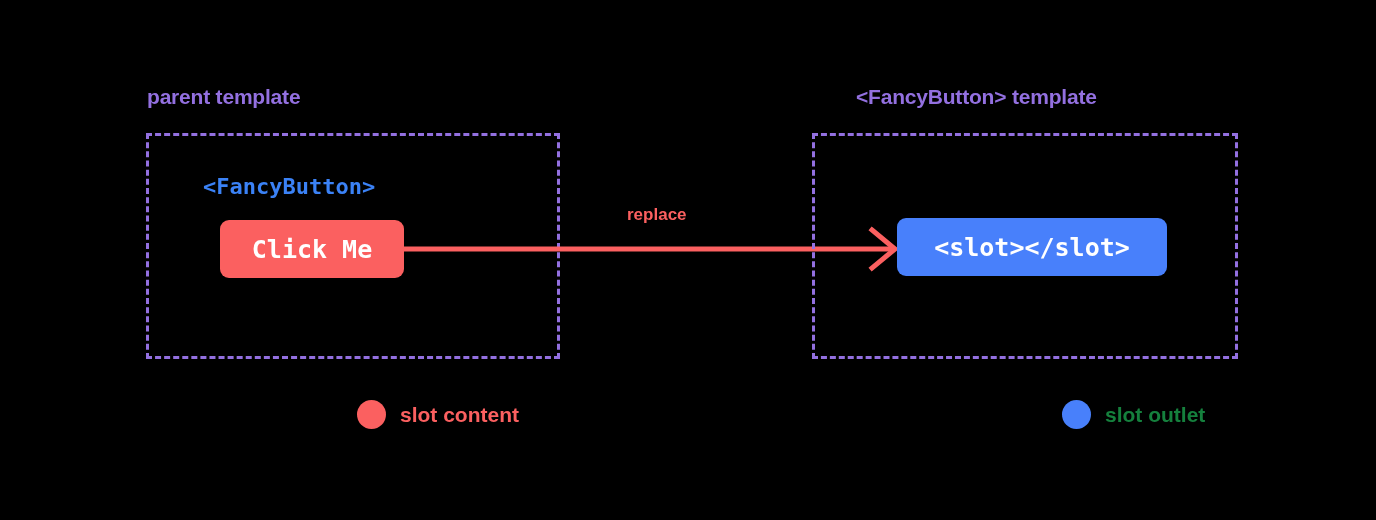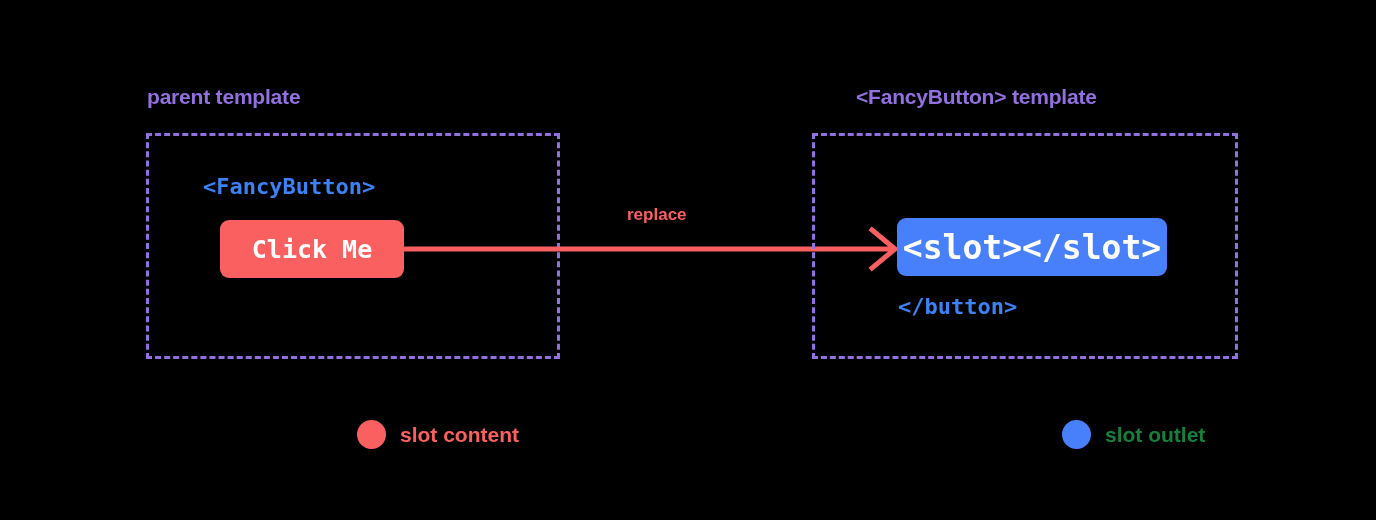--- a/index.html
+++ b/index.html
@@ -88,21 +88,21 @@
     background: #4880FB;
     border-radius: 9px;
     display: flex;
     align-items: center;
     justify-content: center;
   }
   #slot-outlet-chip .chip-text {
     color: #FFFFFF;
     font-family: "DejaVu Sans Mono", monospace;
     font-weight: bold;
-    font-size: 33px;
+    font-size: 25px;
     white-space: pre;
   }
 
   
   #replace-arrow {
     position: absolute;
     left: 404px;
     top: 224px;
     width: 500px;
     height: 50px;
@@ -118,21 +118,20 @@
     font-size: 17px;
     white-space: nowrap;
   }
 
   
   .legend-item {
     position: absolute;
     display: flex;
     align-items: center;
     gap: 14px;
-    margin-top: 20px;
   }
   .legend-dot {
     width: 29px;
     height: 29px;
     border-radius: 50%;
     flex: 0 0 auto;
   }
   .legend-text {
     font-family: "Liberation Sans", sans-serif;
     font-weight: bold;
@@ -172,21 +171,20 @@
 
   <div class="section-label" id="label-fancy">&lt;FancyButton&gt; template</div>
 
   <div class="panel" id="panel-fancy"></div>
 
 
   <div id="slot-outlet-chip">
     <span class="chip-text">&lt;slot&gt;&lt;/slot&gt;</span>
   </div>
 
-  <div class="code-tag" id="tag-close-button">&lt;/button&gt;</div>
 
   <div class="legend-item" id="legend-slot-content">
     <span class="legend-dot"></span>
     <span class="legend-text">slot content</span>
   </div>
 
   <div class="legend-item" id="legend-slot-outlet">
     <span class="legend-dot"></span>
     <span class="legend-text">slot outlet</span>
   </div>

